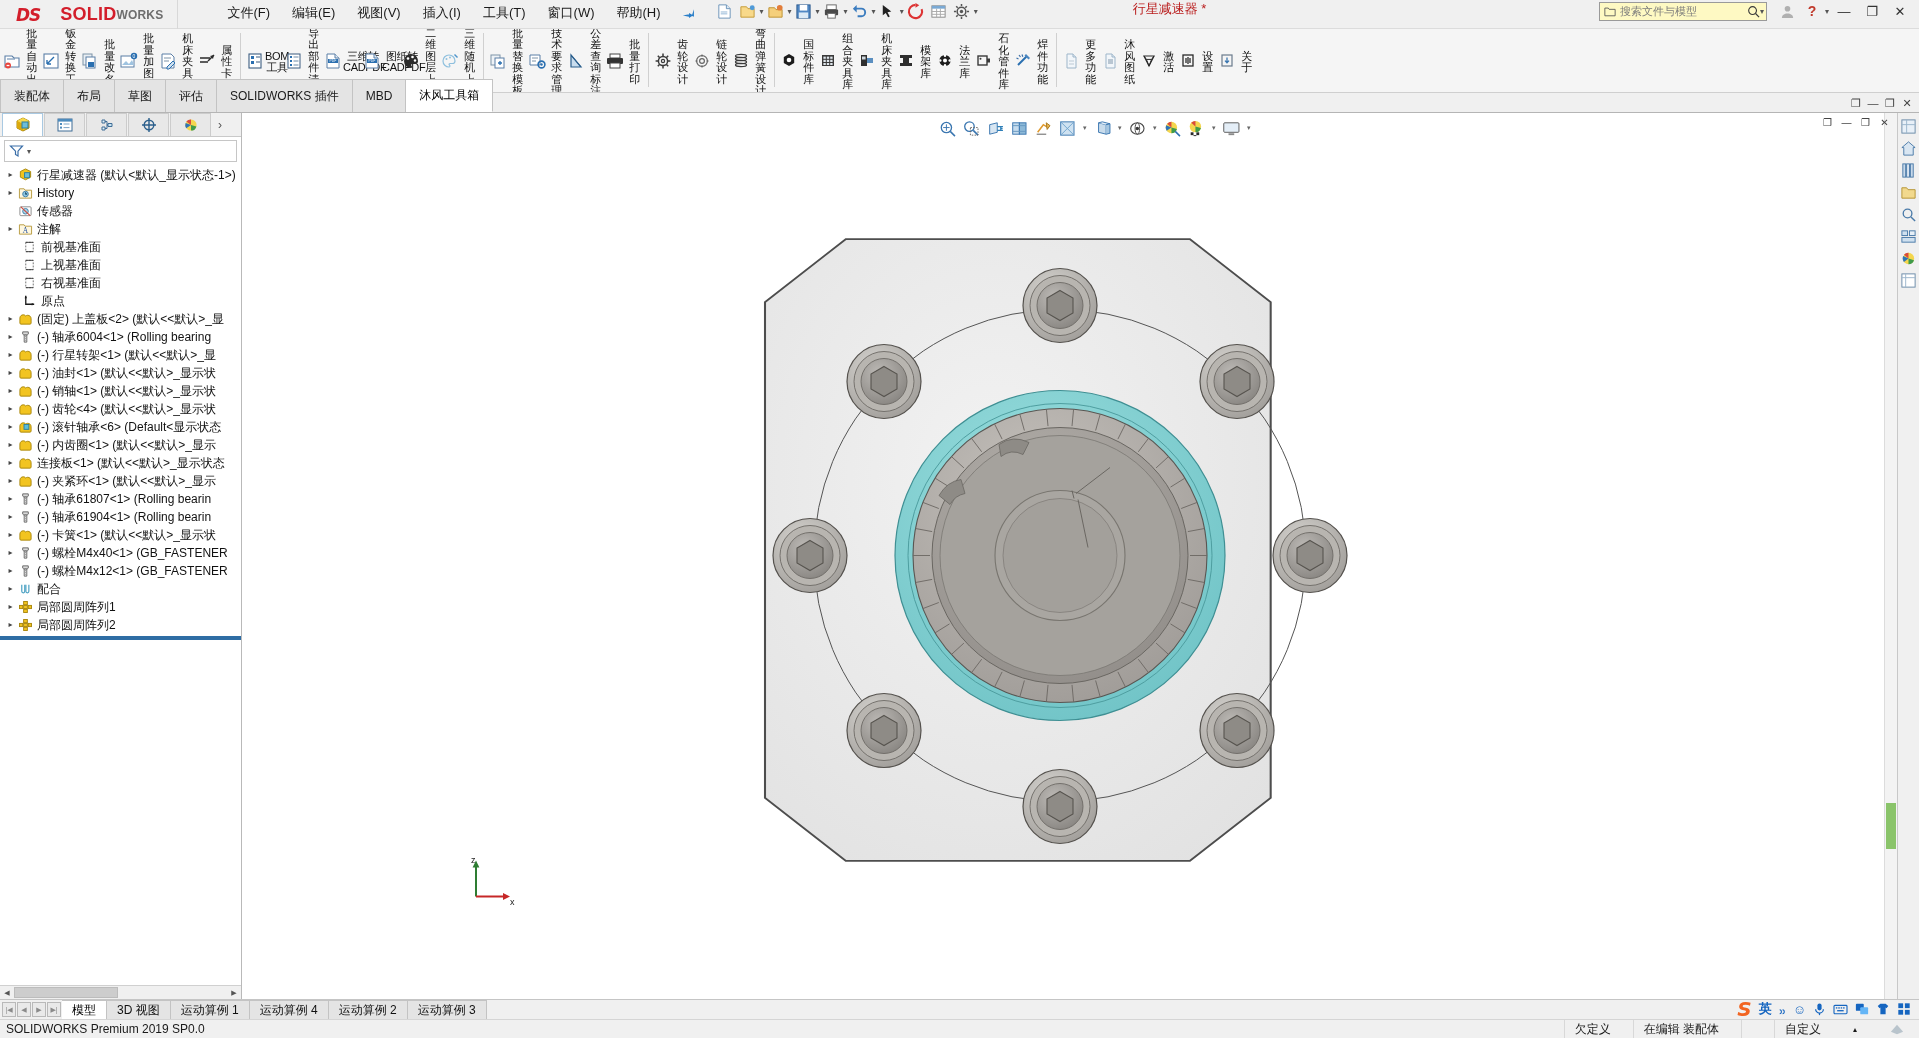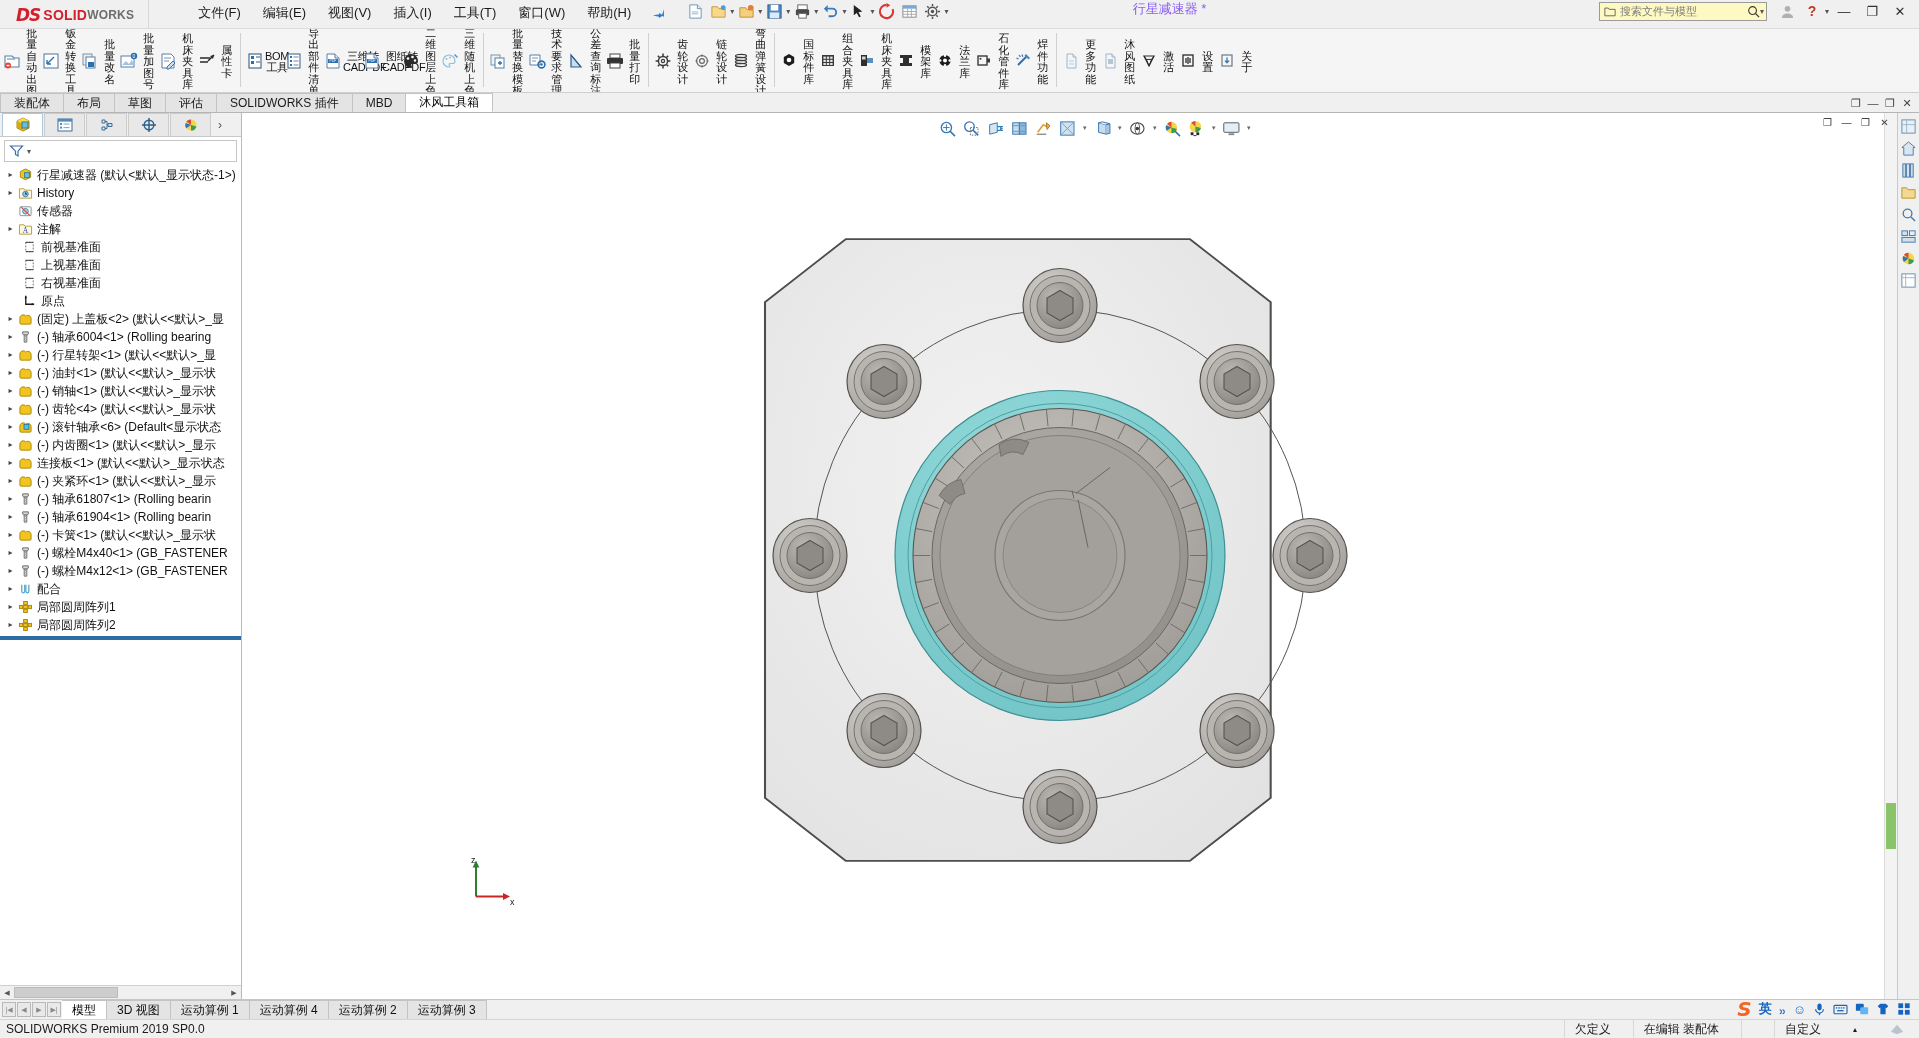--- a/index.html
+++ b/index.html
@@ -28,33 +28,33 @@
     display: flex; align-items: center;
     padding: 0 14px 0 16px;
     height: 29px;
     border-right: 1px solid #d8d8d8;
   }
   .sw-logo .ds {
     color: #d31e2b; font-weight: bold; font-size: 17px;
     font-style: italic; letter-spacing: -1px; margin-right: 3px;
     font-family: "DejaVu Sans", sans-serif;
   }
-  .sw-logo .solid { color:#d31e2b; font-weight:bold; font-size:14px; letter-spacing:0.2px;}
+  .sw-logo .solid { color:#d31e2b; font-weight:bold; font-size:18px; letter-spacing:0.2px;margin-left:17px;}
   .sw-logo .works { color:#6e6e6e; font-weight:bold; font-size:12px; letter-spacing:0.2px;}
 
   .menubar { display: flex; align-items: center; margin-left: 38px; }
   .menu-item {
     padding: 4px 11px; font-size: 13px; color: #1a1a1a; cursor: default;
     white-space: nowrap;
   }
   .pin-icon { margin-left: 10px; color:#2a7fc9; font-size:14px; transform: rotate(45deg); }
 
   .doc-title {
     position: absolute; left: 0; right: 0; text-align: center;
-    font-size: 13px; color: #8b5cf6; pointer-events: none;
+    font-size: 13px; color: #b91c1c; pointer-events: none;
   }
   .doc-title span { margin-left: 420px; }
 
   .titlebar-right {
     margin-left: auto; display: flex; align-items: center; padding-right: 6px; gap: 2px;
   }
   .search-box {
     display: flex; align-items: center;
     width: 168px; height: 19px;
     border: 1px solid #9a9a9a; background: #fef9c3;
@@ -96,21 +96,21 @@
   }
 
   
   .tabstrip {
     height: 20px; min-height: 20px; background: #f0f0f0;
     display: flex; align-items: flex-end;
     border-bottom: 1px solid #b5b5b5;
     position: relative;
   }
   .cmdtab {
-    height: 19px; padding: 0 13px;
+    height: 33px; padding: 0 13px;
     font-size: 12px; color: #1a1a1a;
     display: flex; align-items: center;
     background: #e4e4e4;
     border-right: 1px solid #c3c3c3;
     border-top: 1px solid #c3c3c3;
     cursor: default; white-space: nowrap;
   }
   .cmdtab.active { background: #ffffff; border-bottom: 1px solid #fff; color:#000; }
   .cmdtab:first-child { border-left: 1px solid #c3c3c3; }
   .tabstrip-right { margin-left:auto; display:flex; align-items:center; gap:1px; padding-right:4px; padding-bottom:1px;}

